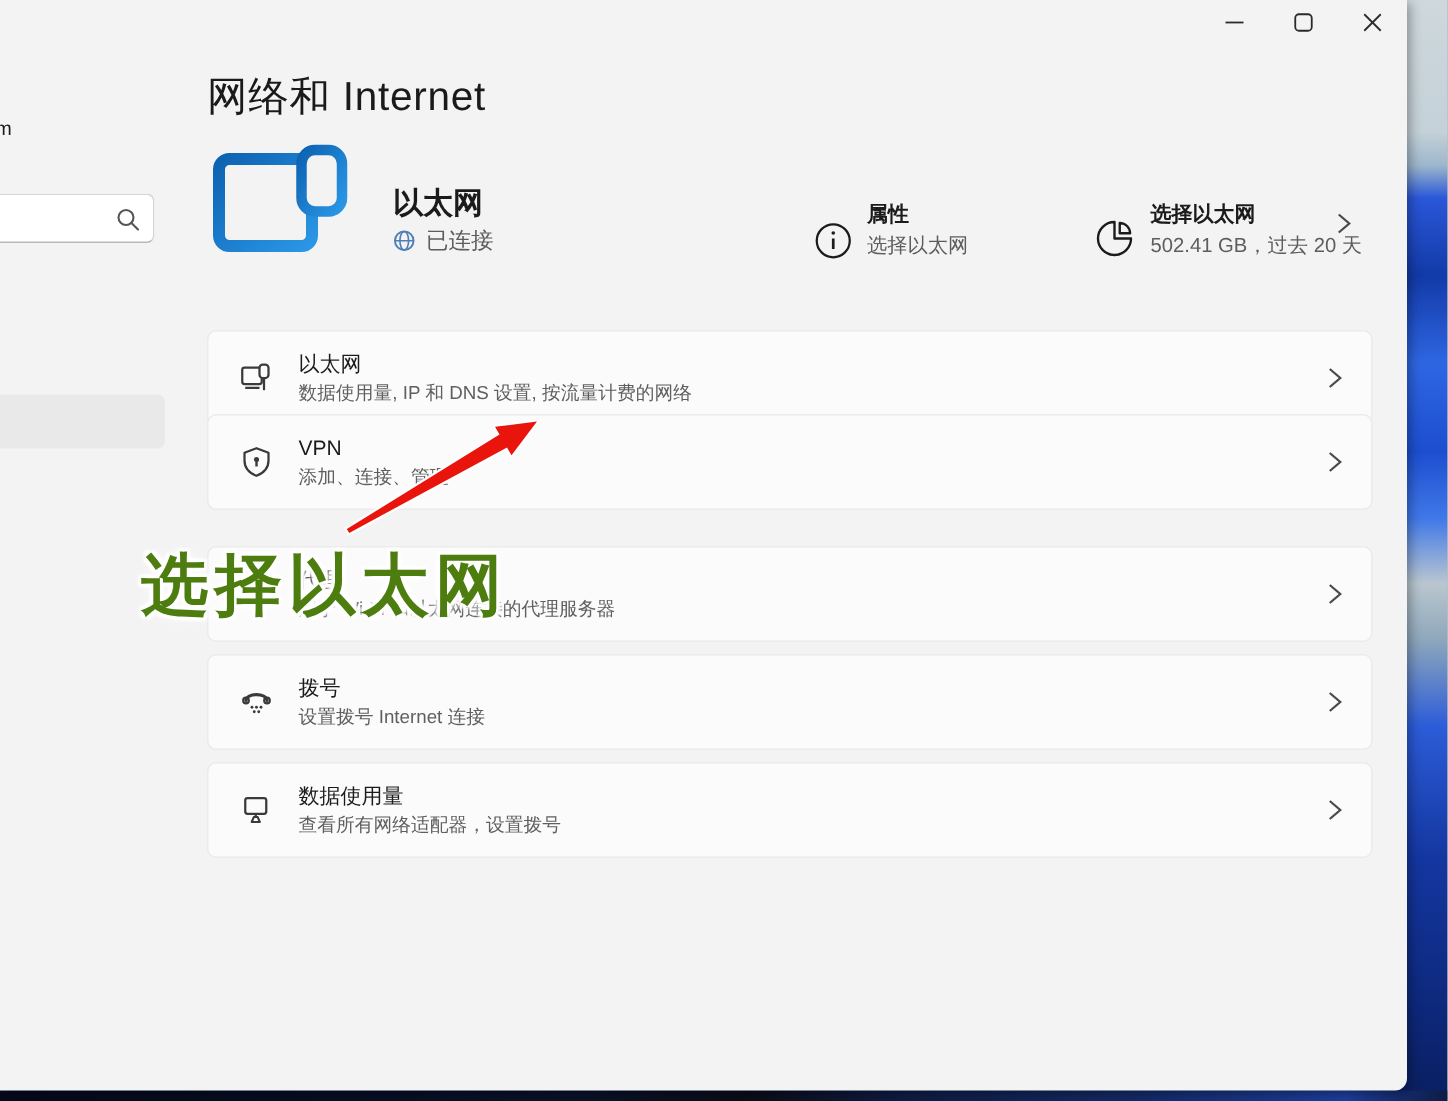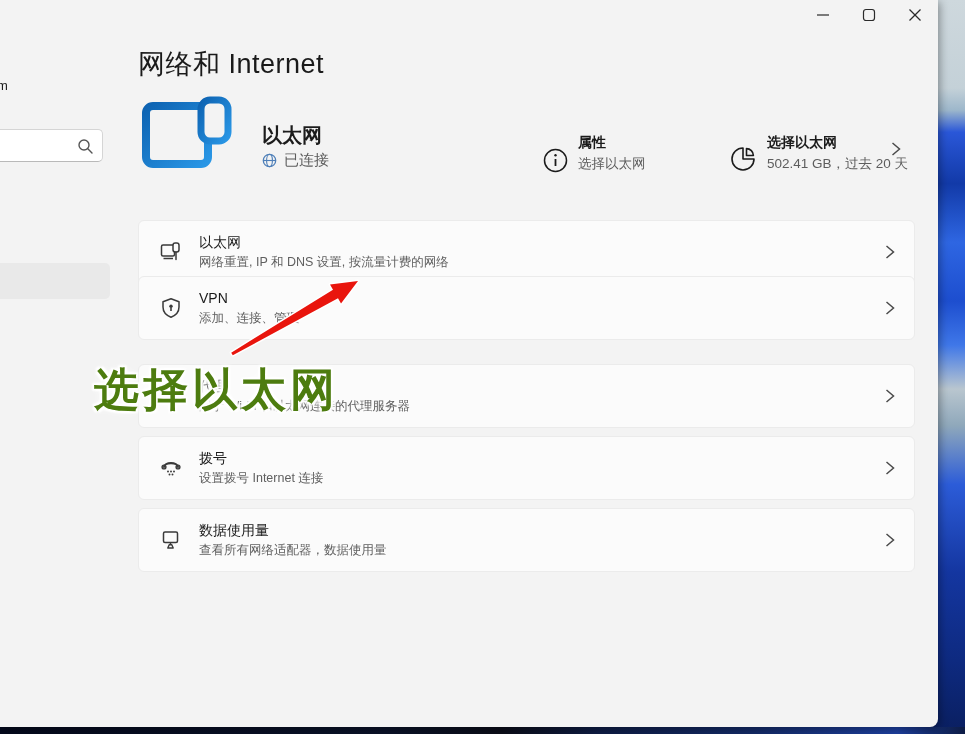--- a/index.html
+++ b/index.html
@@ -166,21 +166,21 @@
       <span class="icon-cell">
         <svg width="23" height="22" viewBox="0 0 23 22">
           <rect x="1.5" y="4" width="13" height="11" rx="1.5" fill="none" stroke="#3a3a3a" stroke-width="1.5"></rect>
           <line x1="3.5" y1="17.5" x2="13" y2="17.5" stroke="#3a3a3a" stroke-width="1.5"></line>
           <rect x="13" y="2" width="6" height="9" rx="2.2" fill="#fbfbfb" stroke="#3a3a3a" stroke-width="1.5"></rect>
           <line x1="16" y1="11" x2="16" y2="18.5" stroke="#3a3a3a" stroke-width="1.5" stroke-linecap="round"></line>
         </svg>
       </span>
       <div class="txt">
         <div class="c-title">以太网</div>
-        <div class="c-sub">网络重置, IP 和 DNS 设置, 按流量计费的网络</div>
+        <div class="c-sub">数据使用量, IP 和 DNS 设置, 按流量计费的网络</div>
       </div>
       <svg class="chev" width="12" height="16" viewBox="0 0 12 16">
         <polyline points="2.5,2 9.5,8 2.5,14" fill="none" stroke="#4a4a4a" stroke-width="1.5"></polyline>
       </svg>
     </div>
 
     <div class="card" style="top:276px">
       <span class="icon-cell">
         <svg width="22" height="22" viewBox="0 0 22 22">
           <path d="M11,1.8 L19,4.8 V10 C19,15.3 15.6,18.4 11,20.2 C6.4,18.4 3,15.3 3,10 V4.8 Z" fill="none" stroke="#3a3a3a" stroke-width="1.5" stroke-linejoin="round"></path>
@@ -233,21 +233,21 @@
     <div class="card" style="top:508px">
       <span class="icon-cell">
         <svg width="22" height="22" viewBox="0 0 22 22">
           <rect x="3.5" y="3" width="14" height="10.5" rx="1.5" fill="none" stroke="#3a3a3a" stroke-width="1.5"></rect>
           <line x1="10.5" y1="13.5" x2="10.5" y2="15.5" stroke="#3a3a3a" stroke-width="1.5"></line>
           <path d="M7.8,19 L13.2,19 L11.8,15.7 L9.2,15.7 Z" fill="none" stroke="#3a3a3a" stroke-width="1.4" stroke-linejoin="round"></path>
         </svg>
       </span>
       <div class="txt">
         <div class="c-title">数据使用量</div>
-        <div class="c-sub">查看所有网络适配器，数据使用量</div>
+        <div class="c-sub">查看所有网络适配器，设置拨号</div>
       </div>
       <svg class="chev" width="12" height="16" viewBox="0 0 12 16">
         <polyline points="2.5,2 9.5,8 2.5,14" fill="none" stroke="#4a4a4a" stroke-width="1.5"></polyline>
       </svg>
     </div>
 
     <svg id="annot-arrow" width="938" height="727" viewBox="0 0 938 727">
       <polygon points="232.8,355.3 338,298.3 341,303.5 358,281 330,284.5 333,289.7 231.2,352.7" fill="#e9150d" stroke="#ffffff" stroke-width="3" stroke-linejoin="round" paint-order="stroke"></polygon>
     </svg>
     <div class="annot-text">选择以太网</div>

